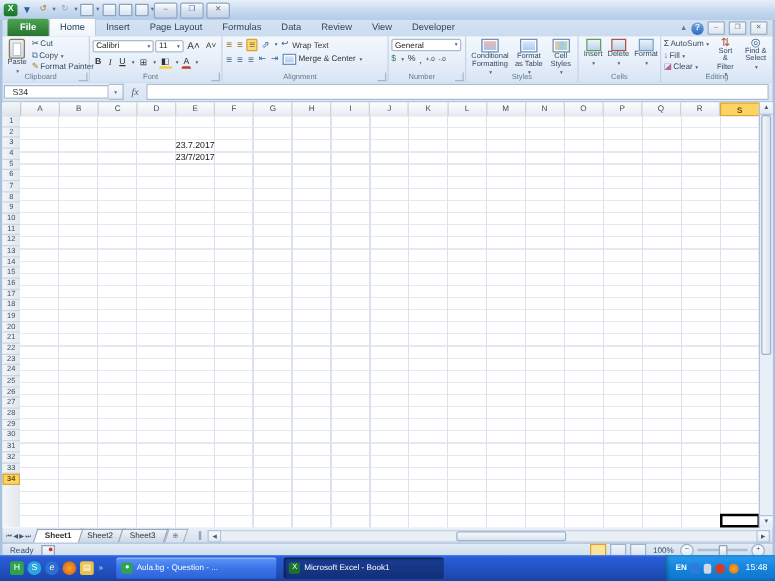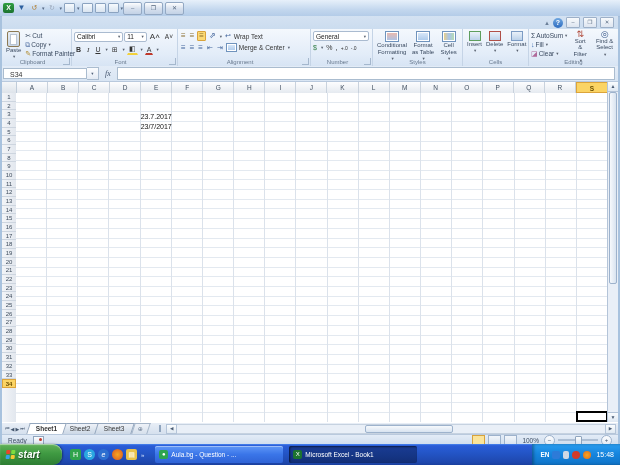--- a/index.html
+++ b/index.html
@@ -179,20 +179,31 @@
     <span class="qdrop">▾</span>
   </div>
   <div class="winbtns">
     <span class="winbtn">–</span>
     <span class="winbtn">❐</span>
     <span class="winbtn">✕</span>
   </div>
 </div>
 
 <div class="band tabstrip">
+  <div id="ribbon-tabs" style="display:flex;align-items:flex-end;">
+      <div class="rtab file">File</div>
+      <div class="rtab active">Home</div>
+      <div class="rtab">Insert</div>
+      <div class="rtab">Page Layout</div>
+      <div class="rtab">Formulas</div>
+      <div class="rtab">Data</div>
+      <div class="rtab">Review</div>
+      <div class="rtab">View</div>
+      <div class="rtab">Developer</div>
+    </div>
   <div class="ribbon-right">
     <span class="pin-ic">▲</span>
     <span class="helpbtn">?</span>
     <span class="wb-btn">–</span>
     <span class="wb-btn">❐</span>
     <span class="wb-btn">✕</span>
   </div>
 </div>
 
 <div class="band ribbon">
@@ -485,29 +496,20 @@
     <span style="margin:0 2px;">100%</span>
     <span class="zoomctl">−</span>
     <span class="ztrack">
         <span class="zthumb"></span>
       </span>
     <span class="zoomctl">+</span>
   </div>
 </div>
 
 <div class="taskbar">
-  <div class="startbtn">
-    <span class="flag">
-        <i class="f1"></i>
-        <i class="f2"></i>
-        <i class="f3"></i>
-        <i class="f4"></i>
-      </span>
-    <span class="start-label">start</span>
-  </div>
   <div class="quicklaunch">
     <span class="qlicon" style="background:#2fa34c;">H</span>
     <span class="qlicon" style="background:#2aa7e0;border-radius:50%;">S</span>
     <span class="qlicon" style="background:#2d6fd0;border-radius:50%;font-style:italic;">e</span>
     <span class="qlicon" style="background:radial-gradient(#f5a623,#d9531e);border-radius:50%;"></span>
     <span class="qlicon" style="background:#e8c24a;">▤</span>
     <span class="chev">»</span>
   </div>
   <div id="taskbtns" style="display:flex;align-items:center;">
       <div class="taskbtn inactive">

